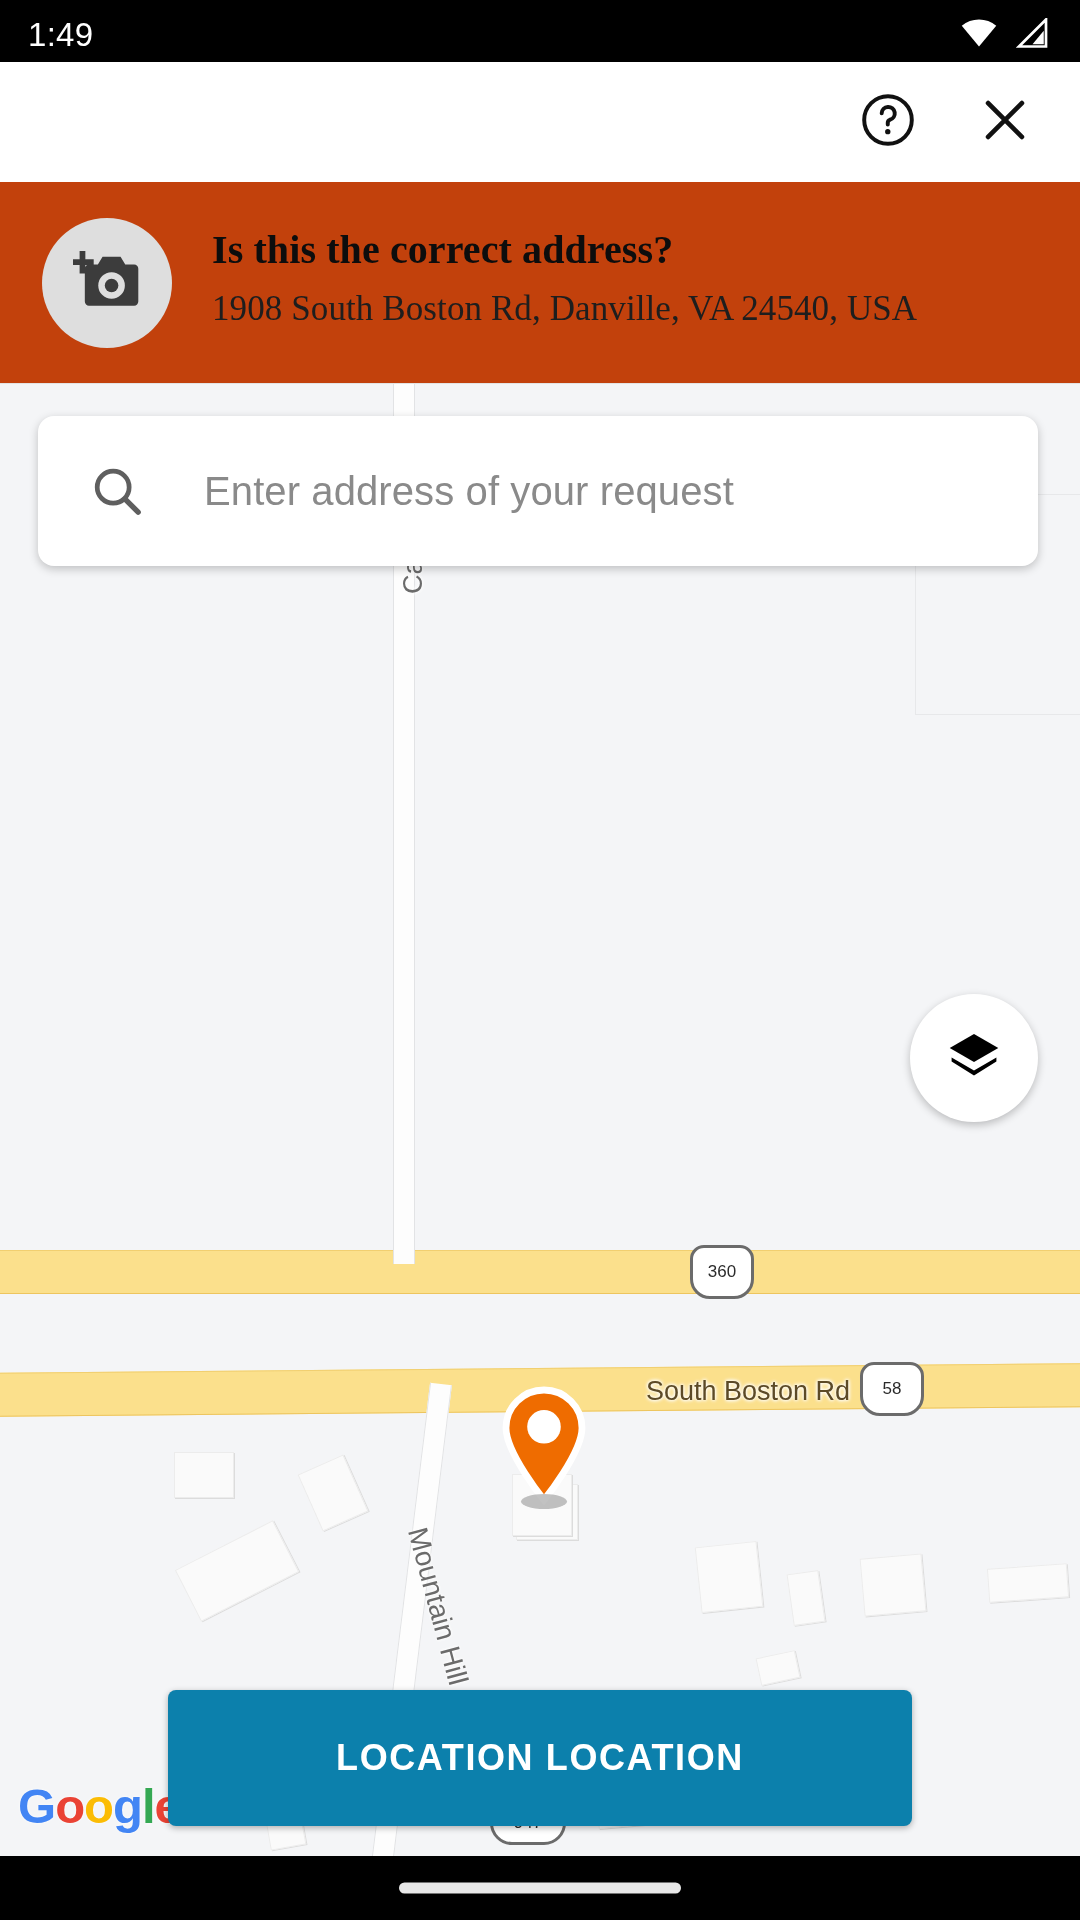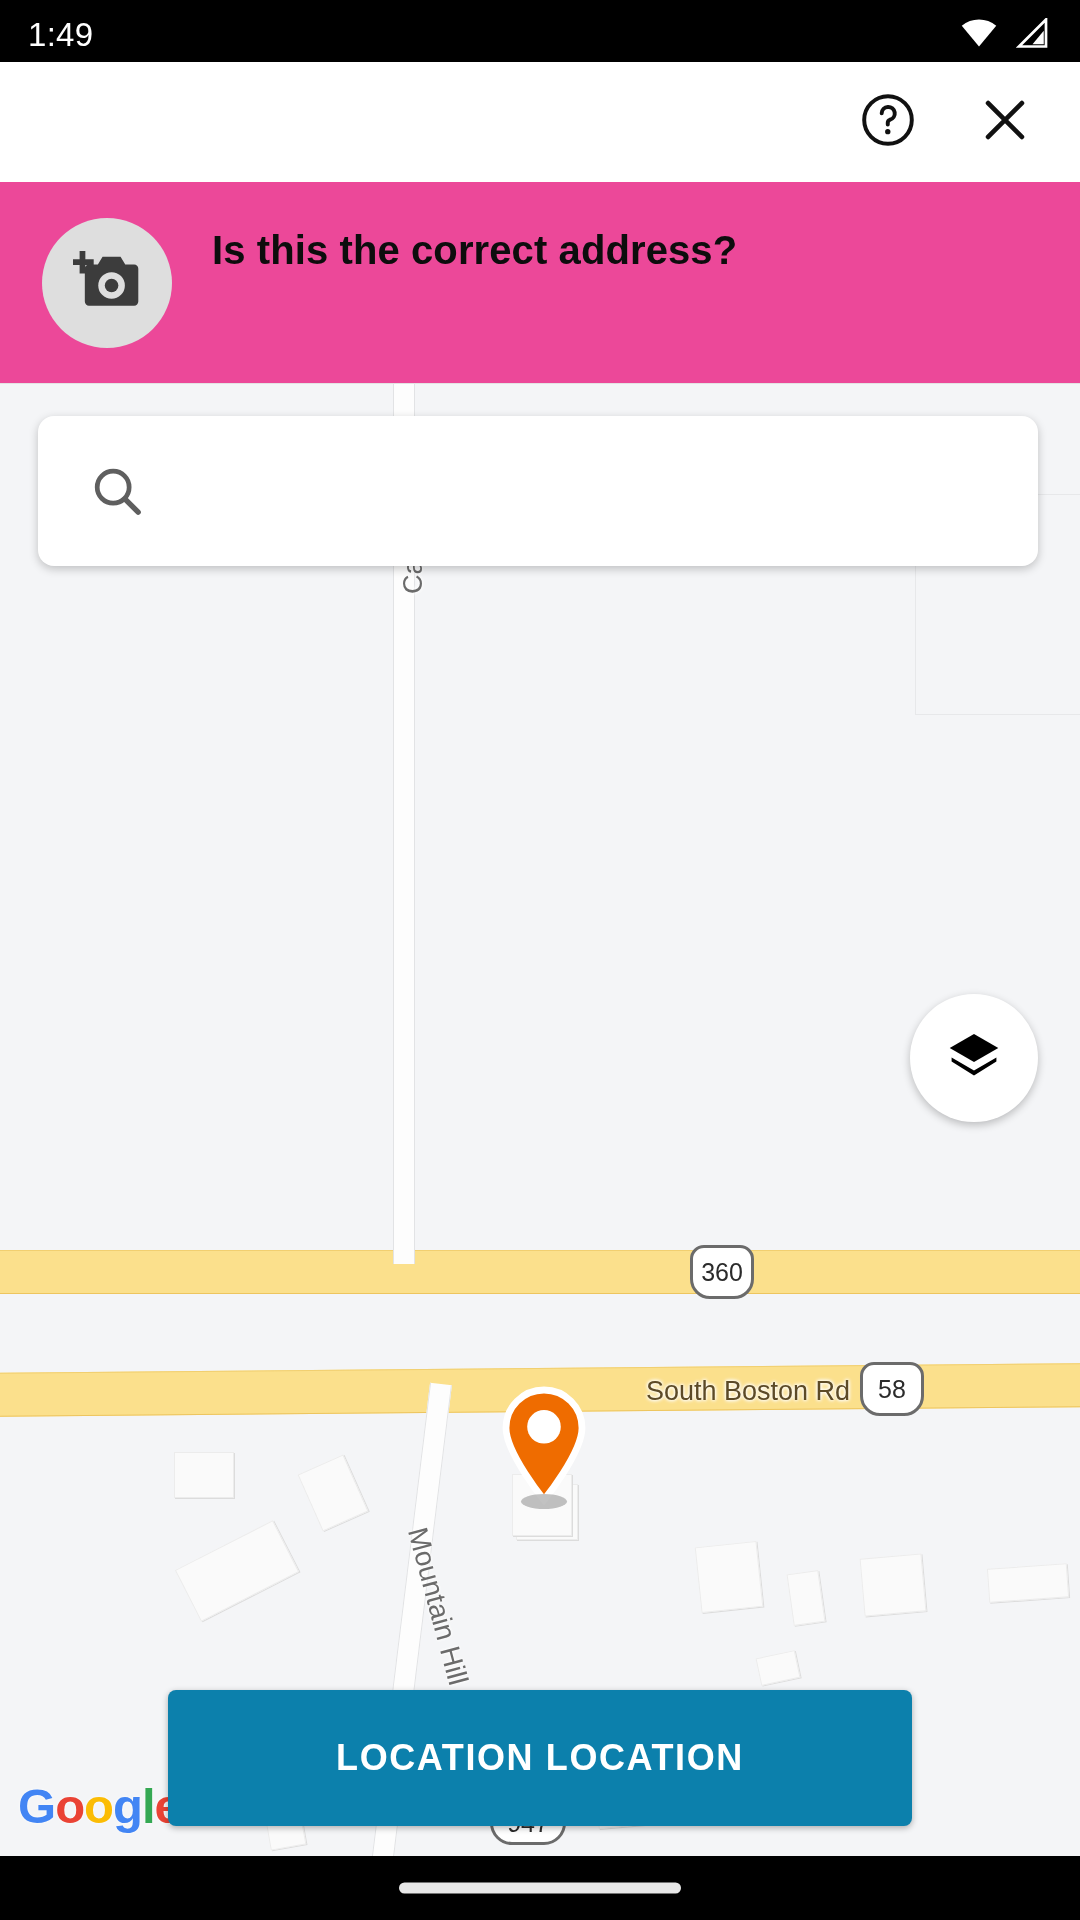--- a/index.html
+++ b/index.html
@@ -41,21 +41,21 @@
   }
   .appbar .close-btn {
     position:absolute; right:44px; top:50%; transform:translateY(-50%);
     width:62px; height:62px; display:flex; align-items:center; justify-content:center;
     cursor:pointer;
   }
 
   
   .addrcard {
     position:absolute; top:182px; left:0; width:1080px; height:202px;
-    background:#ec4899; border-bottom:1px solid #e3e3e3;
+    background:#c2410c; border-bottom:1px solid #e3e3e3;font-family:Liberation Serif, serif;
   }
   .addrcard .photo-btn {
     position:absolute; left:42px; top:36px;
     width:130px; height:130px; border-radius:50%;
     background:#dedede;
     display:flex; align-items:center; justify-content:center;
     cursor:pointer;
   }
   .addrcard .text-wrap {
     position:absolute; left:212px; top:44px; right:30px;
@@ -81,21 +81,21 @@
     position:absolute; background:#fdfdfd;
     border-left:1px solid #e2e3e5; border-right:1px solid #e2e3e5;
   }
   .hwy {
     position:absolute; background:#fbe08c;
     border-top:1px solid #f1cf70; border-bottom:1px solid #edc55f;
   }
   .shield {
     position:absolute;
     background:#fff; border:3px solid #6b6b6b;
-    color:#2b2b2b; font-size:25px; text-align:center;
+    color:#2b2b2b; font-size:17px; text-align:center;
     font-family:"Liberation Sans", sans-serif;
     display:flex; align-items:center; justify-content:center;
   }
   .shield.us { width:64px; height:54px; border-radius:14px 14px 20px 20px; }
   .shield.state { width:76px; height:44px; border-radius:22px; border-width:3px; }
   .roadlabel {
     position:absolute; color:#5c4a26; font-size:27px;
     text-shadow:0 0 4px #fff,0 0 4px #fff,0 0 3px #fff;
     white-space:nowrap;
   }
@@ -220,20 +220,21 @@
                    L6.1 21 A1.6 1.6 0 0 1 4.5 19.4 L4.5 6.8
                    A1.6 1.6 0 0 1 6.1 5.2 Z" fill="#3c3c3c"></path>
           <circle cx="14.75" cy="13.2" r="5.1" fill="#dedede"></circle>
           <circle cx="14.75" cy="13.2" r="2.6" fill="#3c3c3c"></circle>
           <path d="M3.6 1.1 L3.6 7.5 M0.4 4.3 L6.8 4.3" stroke="#3c3c3c" stroke-width="2.2" stroke-linecap="square"></path>
         </svg>
       </span>
     </div>
     <div class="text-wrap">
       <div class="q">Is this the correct address?</div>
+      <div class="addr">1908 South Boston Rd, Danville, VA 24540, USA</div>
     </div>
   </div>
 
   <div class="map">
     <div class="base"></div>
 
     <div class="road" style="left:393px; top:-10px; width:22px; height:500px;"></div>
 
     <div style="position:absolute;left:915px;top:110px;width:1px;height:220px;background:#e7e8ea;"></div>
     <div style="position:absolute;left:915px;top:110px;width:180px;height:1px;background:#e7e8ea;"></div>
@@ -271,20 +272,21 @@
 
     <div class="bldg" style="left:512px;top:1090px;width:60px;height:62px;"></div>
 
     <div class="searchbox">
       <span class="mag">
         <svg width="54" height="54" viewBox="0 0 24 24">
           <circle cx="10.3" cy="10.3" r="7.1" fill="none" stroke="#5f5f5f" stroke-width="2.1"></circle>
           <path d="M15.6 15.6 L21.4 21.4" stroke="#5f5f5f" stroke-width="2.4" stroke-linecap="round"></path>
         </svg>
       </span>
+      <span class="ph">Enter address of your request</span>
     </div>
 
     <div class="roundbtn" style="left:910px; top:610px;">
       <span>
         <svg width="56" height="56" viewBox="0 0 24 24">
           <path d="M12 2.6 L22.4 8.6 L12 14.6 L1.6 8.6 Z" fill="#000"></path>
           <path d="M2.4 12.6 L12 18.2 L21.6 12.6 L21.6 14.4 L12 20.4 L2.4 14.4 Z" fill="#000"></path>
         </svg>
       </span>
     </div>

